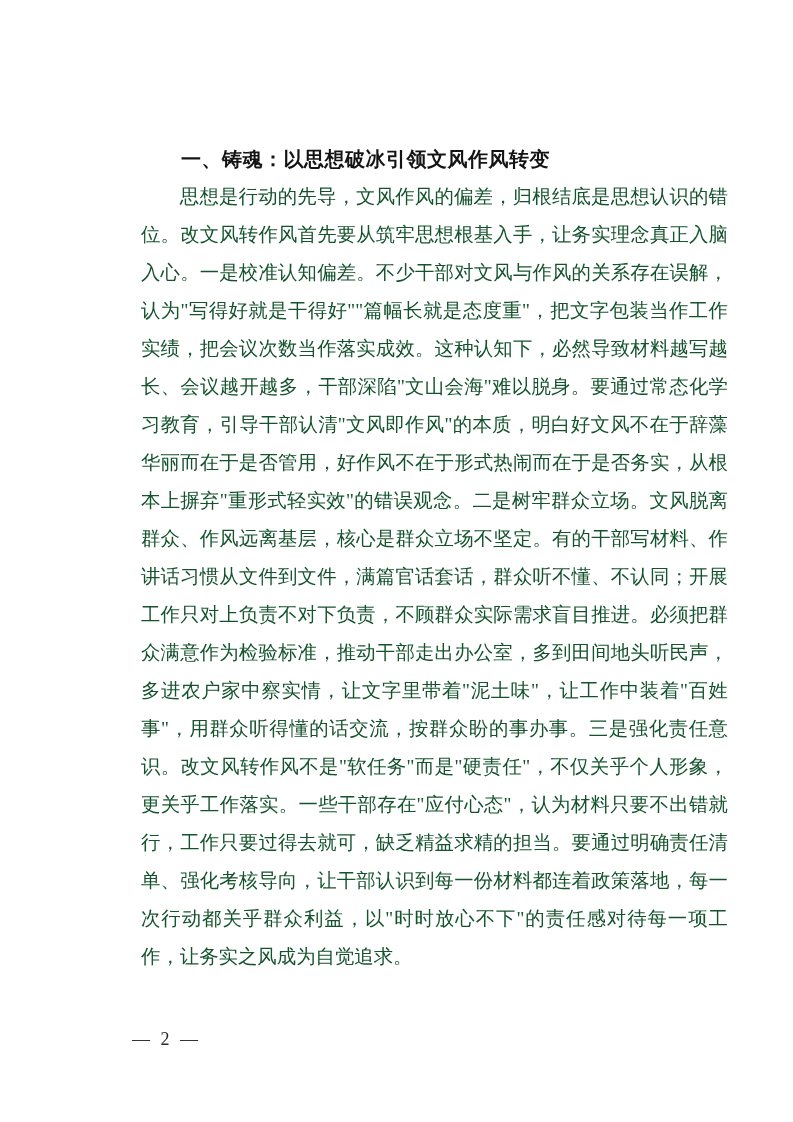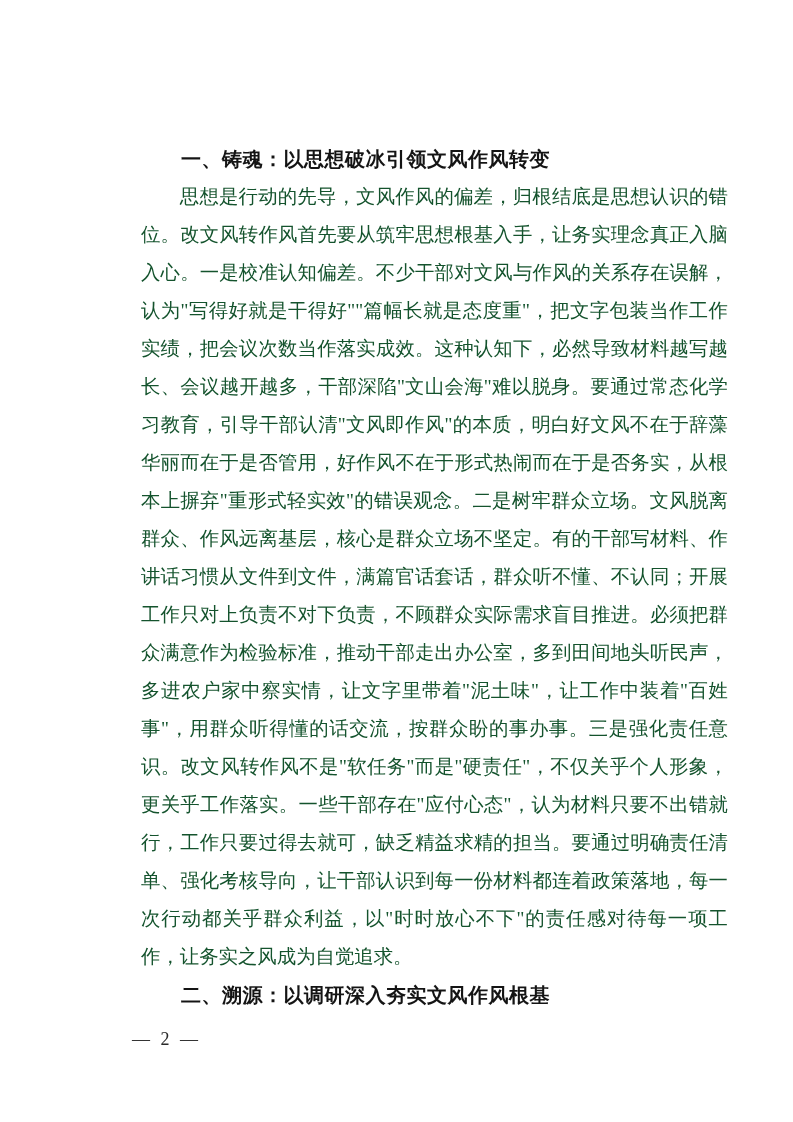--- a/index.html
+++ b/index.html
@@ -55,16 +55,15 @@
     letter-spacing: 3px;
   }
 </style>
 </head>
 <body>
 
 <div class="page">
   <div class="content">
     <h2 class="section-heading">一、铸魂：以思想破冰引领文风作风转变</h2>
     <p class="section-body">思想是行动的先导，文风作风的偏差，归根结底是思想认识的错位。改文风转作风首先要从筑牢思想根基入手，让务实理念真正入脑入心。一是校准认知偏差。不少干部对文风与作风的关系存在误解，认为"写得好就是干得好""篇幅长就是态度重"，把文字包装当作工作实绩，把会议次数当作落实成效。这种认知下，必然导致材料越写越长、会议越开越多，干部深陷"文山会海"难以脱身。要通过常态化学习教育，引导干部认清"文风即作风"的本质，明白好文风不在于辞藻华丽而在于是否管用，好作风不在于形式热闹而在于是否务实，从根本上摒弃"重形式轻实效"的错误观念。二是树牢群众立场。文风脱离群众、作风远离基层，核心是群众立场不坚定。有的干部写材料、作讲话习惯从文件到文件，满篇官话套话，群众听不懂、不认同；开展工作只对上负责不对下负责，不顾群众实际需求盲目推进。必须把群众满意作为检验标准，推动干部走出办公室，多到田间地头听民声，多进农户家中察实情，让文字里带着"泥土味"，让工作中装着"百姓事"，用群众听得懂的话交流，按群众盼的事办事。三是强化责任意识。改文风转作风不是"软任务"而是"硬责任"，不仅关乎个人形象，更关乎工作落实。一些干部存在"应付心态"，认为材料只要不出错就行，工作只要过得去就可，缺乏精益求精的担当。要通过明确责任清单、强化考核导向，让干部认识到每一份材料都连着政策落地，每一次行动都关乎群众利益，以"时时放心不下"的责任感对待每一项工作，让务实之风成为自觉追求。</p>
-    <h2 class="section-heading">二、溯源：以调研深入夯实文风作风根基</h2>
   </div>
   <div class="page-number">— 2 —</div>
 </div>
 
 </body></html>

